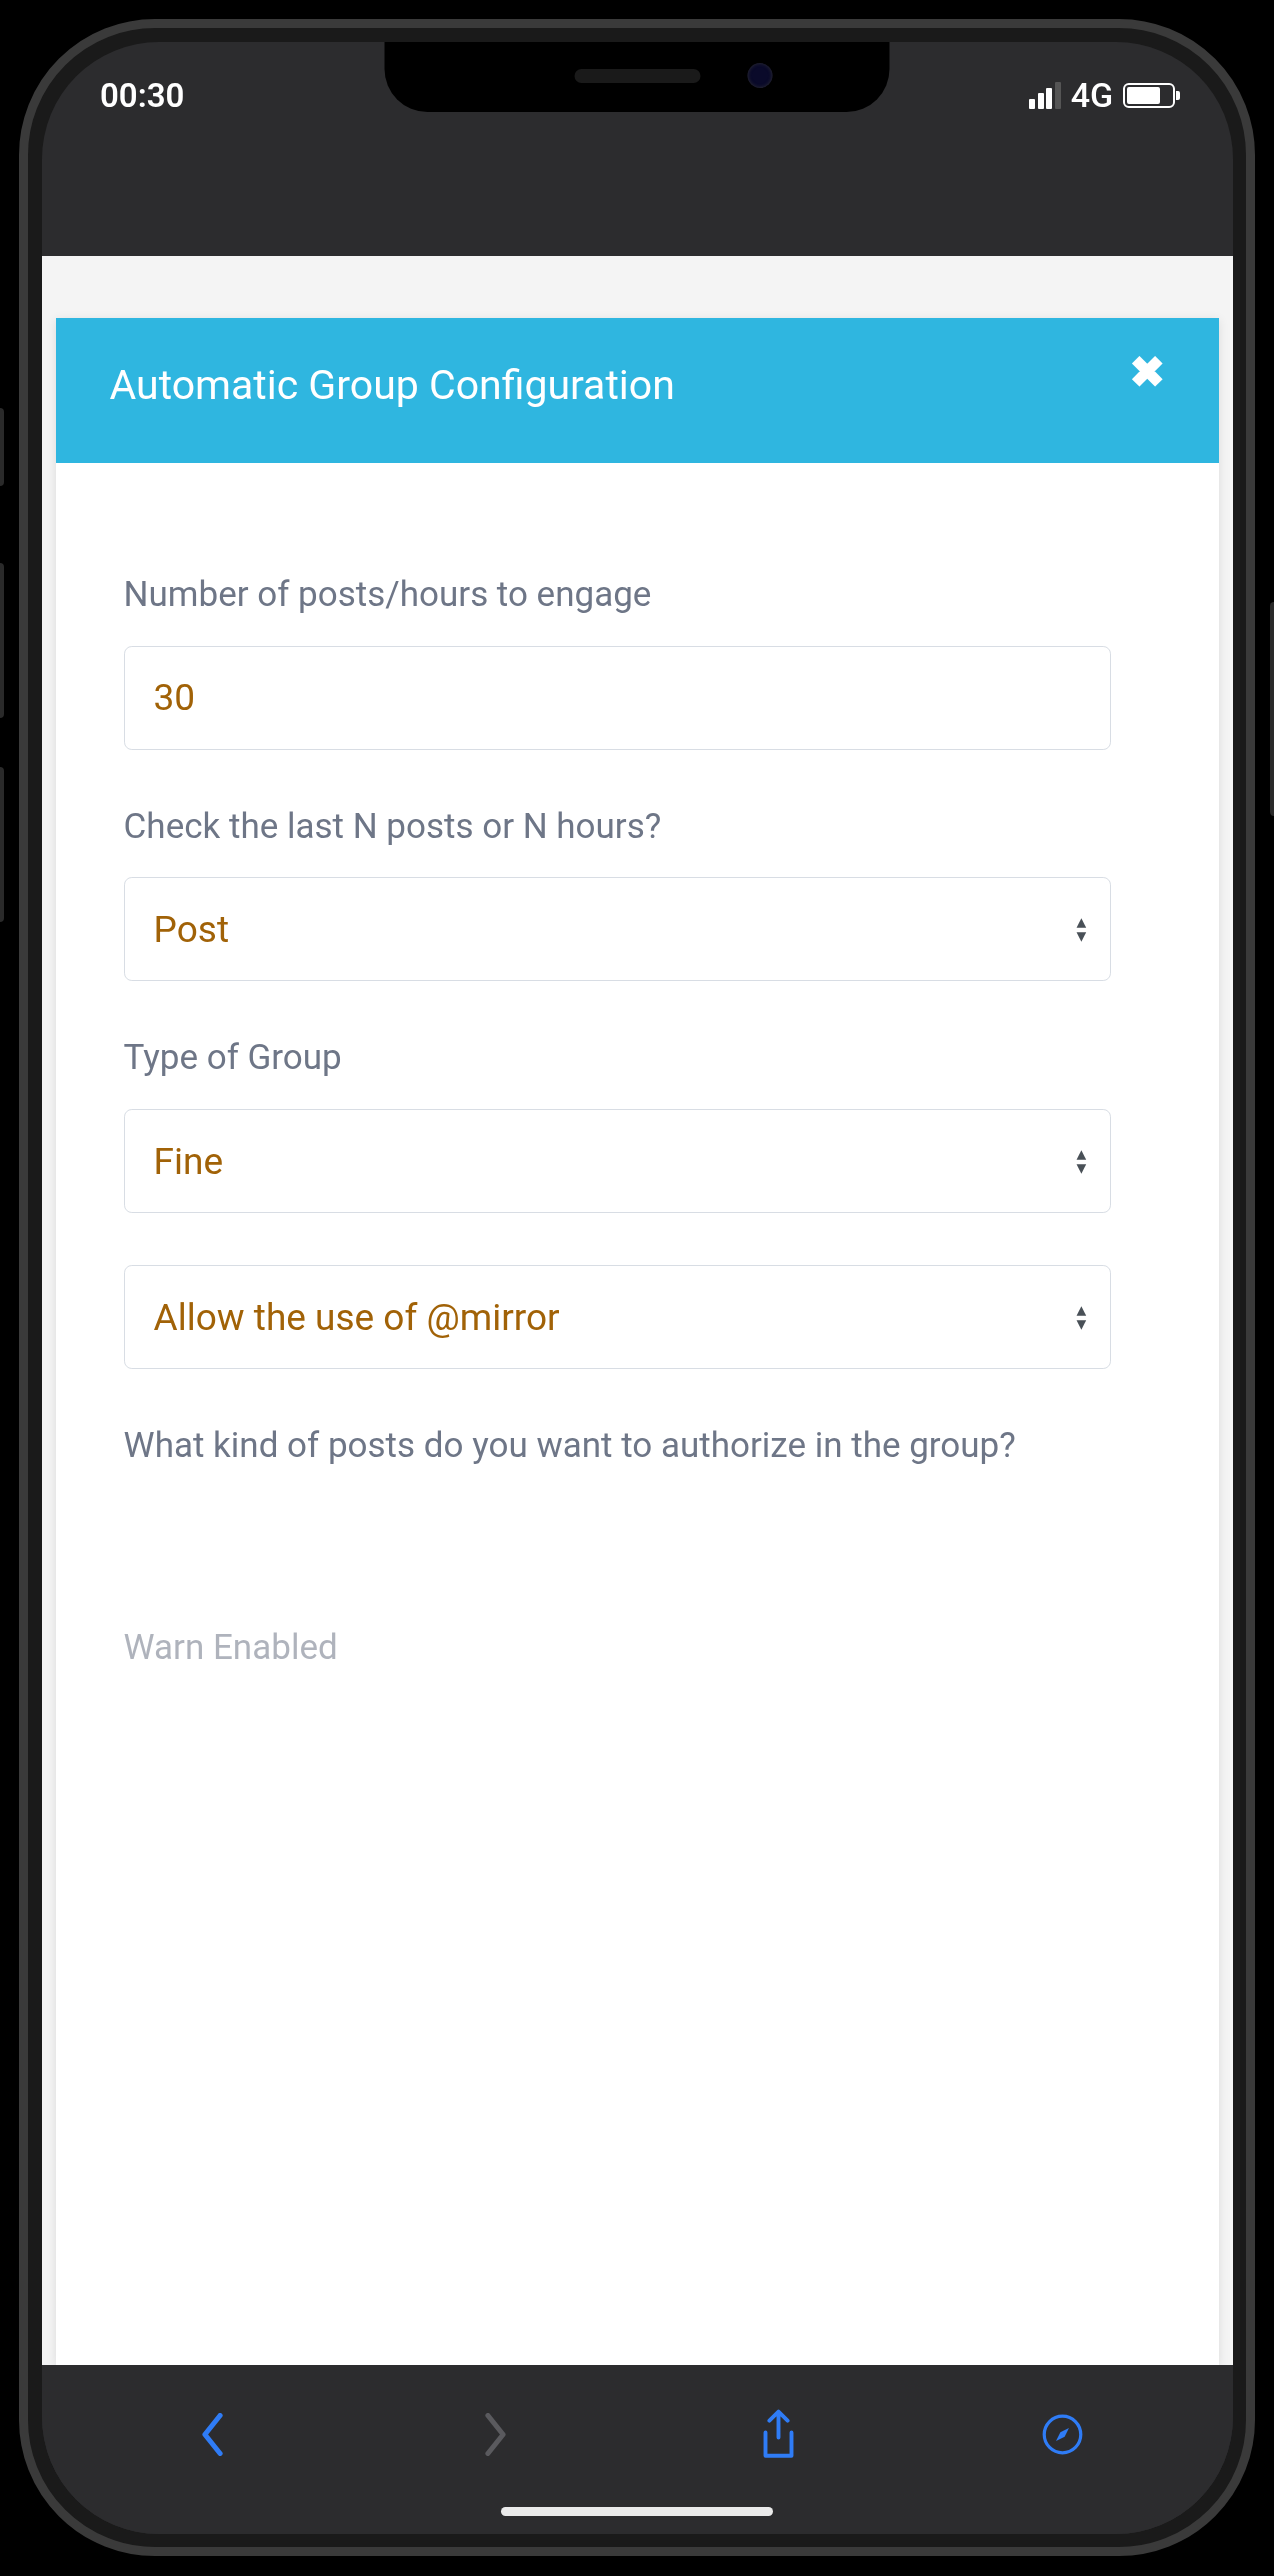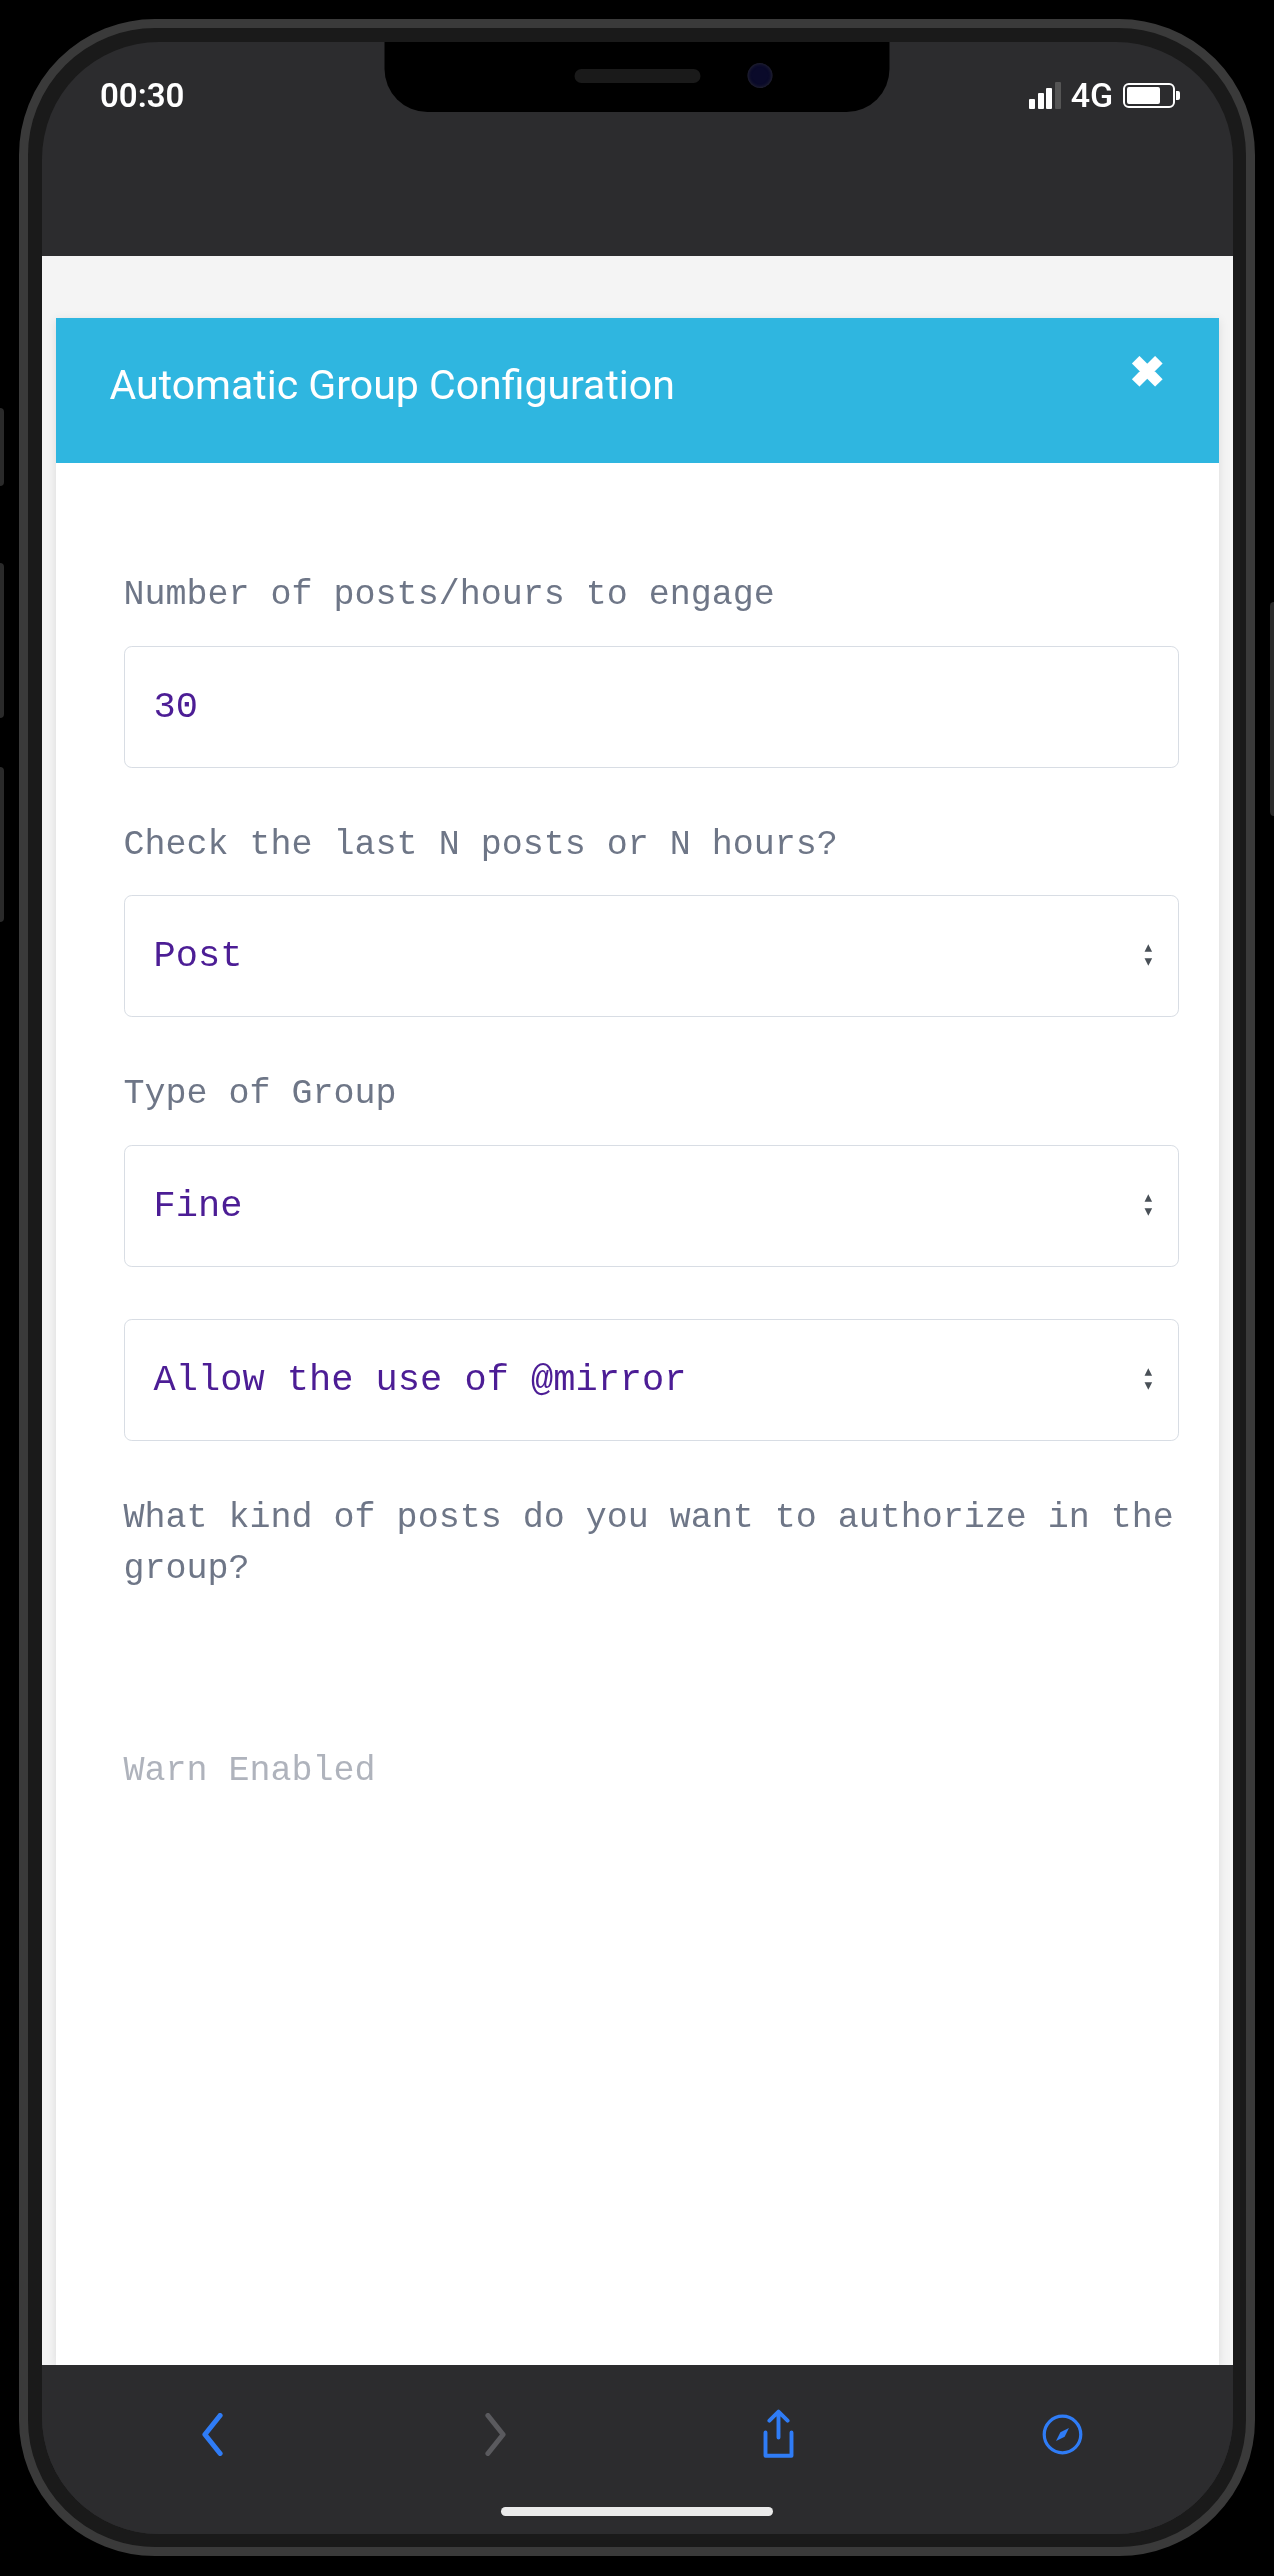--- a/index.html
+++ b/index.html
@@ -120,40 +120,39 @@
     color: #fff;
     padding: 43px 54px 54px 54px;
     display: flex;
     align-items: flex-start;
     justify-content: space-between;
   }
   .modal-header h1 { font-size: 41px; font-weight: 400; }
   .modal-header .close { font-size: 43px; font-weight: 900; line-height: 1; margin-top: -9.7px; }
   
   .modal-body {
-    padding: 107px 40px 0 68px;
-    font-family: Liberation Mono, monospace;
+    padding: 107px 108px 0 68px;
   }
   .form-group { margin-bottom: 52px; }
   .form-label {
     color: #6e7687;
     font-size: 35px;
     font-weight: 400;
     margin-bottom: 25px;
     display: block;
     line-height: 1.45;
   }
   .form-input, .form-select {
     width: 100%;
-    height: 122px;
+    height: 104px;
     border: 1px solid #d8dde4;
     border-radius: 7.8px;
     padding: 0 29px;
     font-size: 37px;
-    color: #4c1d95;
+    color: #a16207;
     background: #fff;
     font-family: inherit;
   }
   .form-select {
     appearance: none;
     background-image: none;
     position: relative;
   }
   .select-wrap { position: relative; }
   .select-wrap::after {

